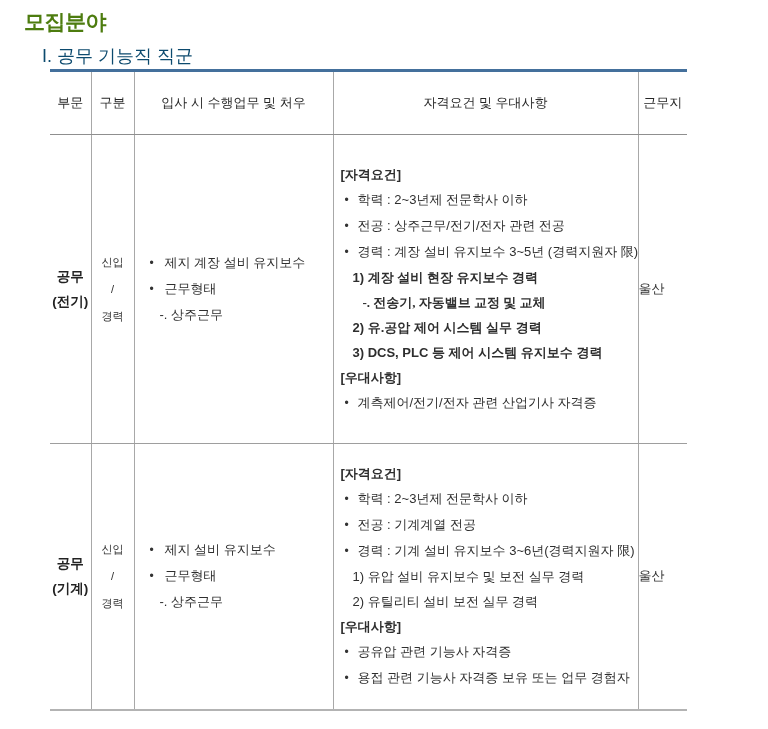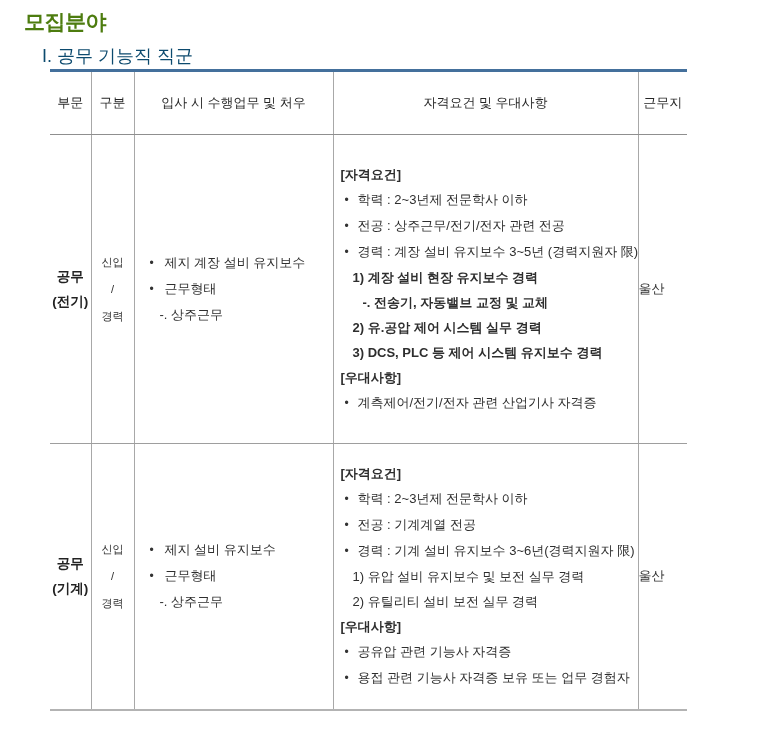--- a/index.html
+++ b/index.html
@@ -41,21 +41,21 @@
   .txt{white-space:nowrap;}
   
   .duties .line{font-size:13px;line-height:26px;padding-left:15px;}
   .duties .line .marker{width:15px;}
   .duties .s-dash{padding-left:25px;}
   
   .quals .line{font-size:13px;line-height:25px;}
   .quals .s-section{padding-left:7px;font-weight:bold;}
   .quals .s-bullet{padding-left:11px;}
   .quals .s-num{padding-left:19px;}
-  .quals .s-dash{padding-left:29px;}
+  .quals .s-dash{padding-left:29px;font-family:Liberation Serif, serif;}
   .b .txt{font-weight:bold;}
   .location{text-align:left;font-size:13px;}
 </style>
 </head>
 <body>
 
 <div class="title">모집분야</div>
 <div class="subtitle">I. 공무 기능직 직군</div>
 
 <table class="recruit">

